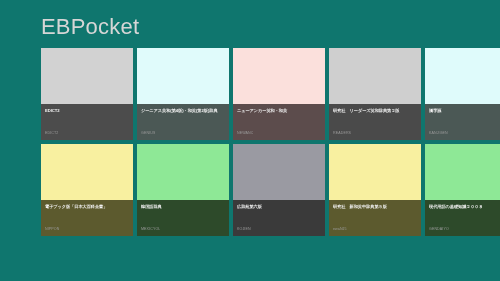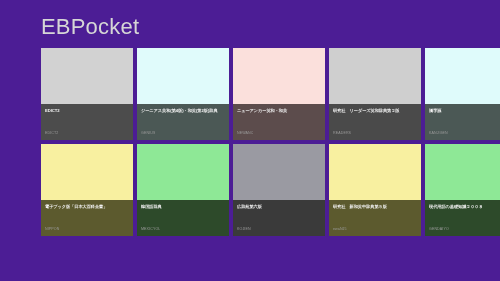--- a/index.html
+++ b/index.html
@@ -109,21 +109,21 @@
     color: #9a9a9a;
     letter-spacing: 0.1px;
     white-space: nowrap;
     overflow: hidden;
     max-width: 84px;
   }
 </style>
 </head>
 <body>
 
-<div id="app" style="background: #4c1d95;">
+<div id="app" style="background: #0f766e;">
 
   <div id="header">
     <div id="page-title" style="color: rgb(214, 214, 214);">EBPocket</div>
   </div>
 
   <div id="tile-grid">
       <div class="tile-row row-0">
         <div class="tile col-0">
           <div class="tile-thumb" style="background: rgb(210, 210, 210);"></div>
           <div class="tile-caption" style="background: rgb(76, 76, 76);">

